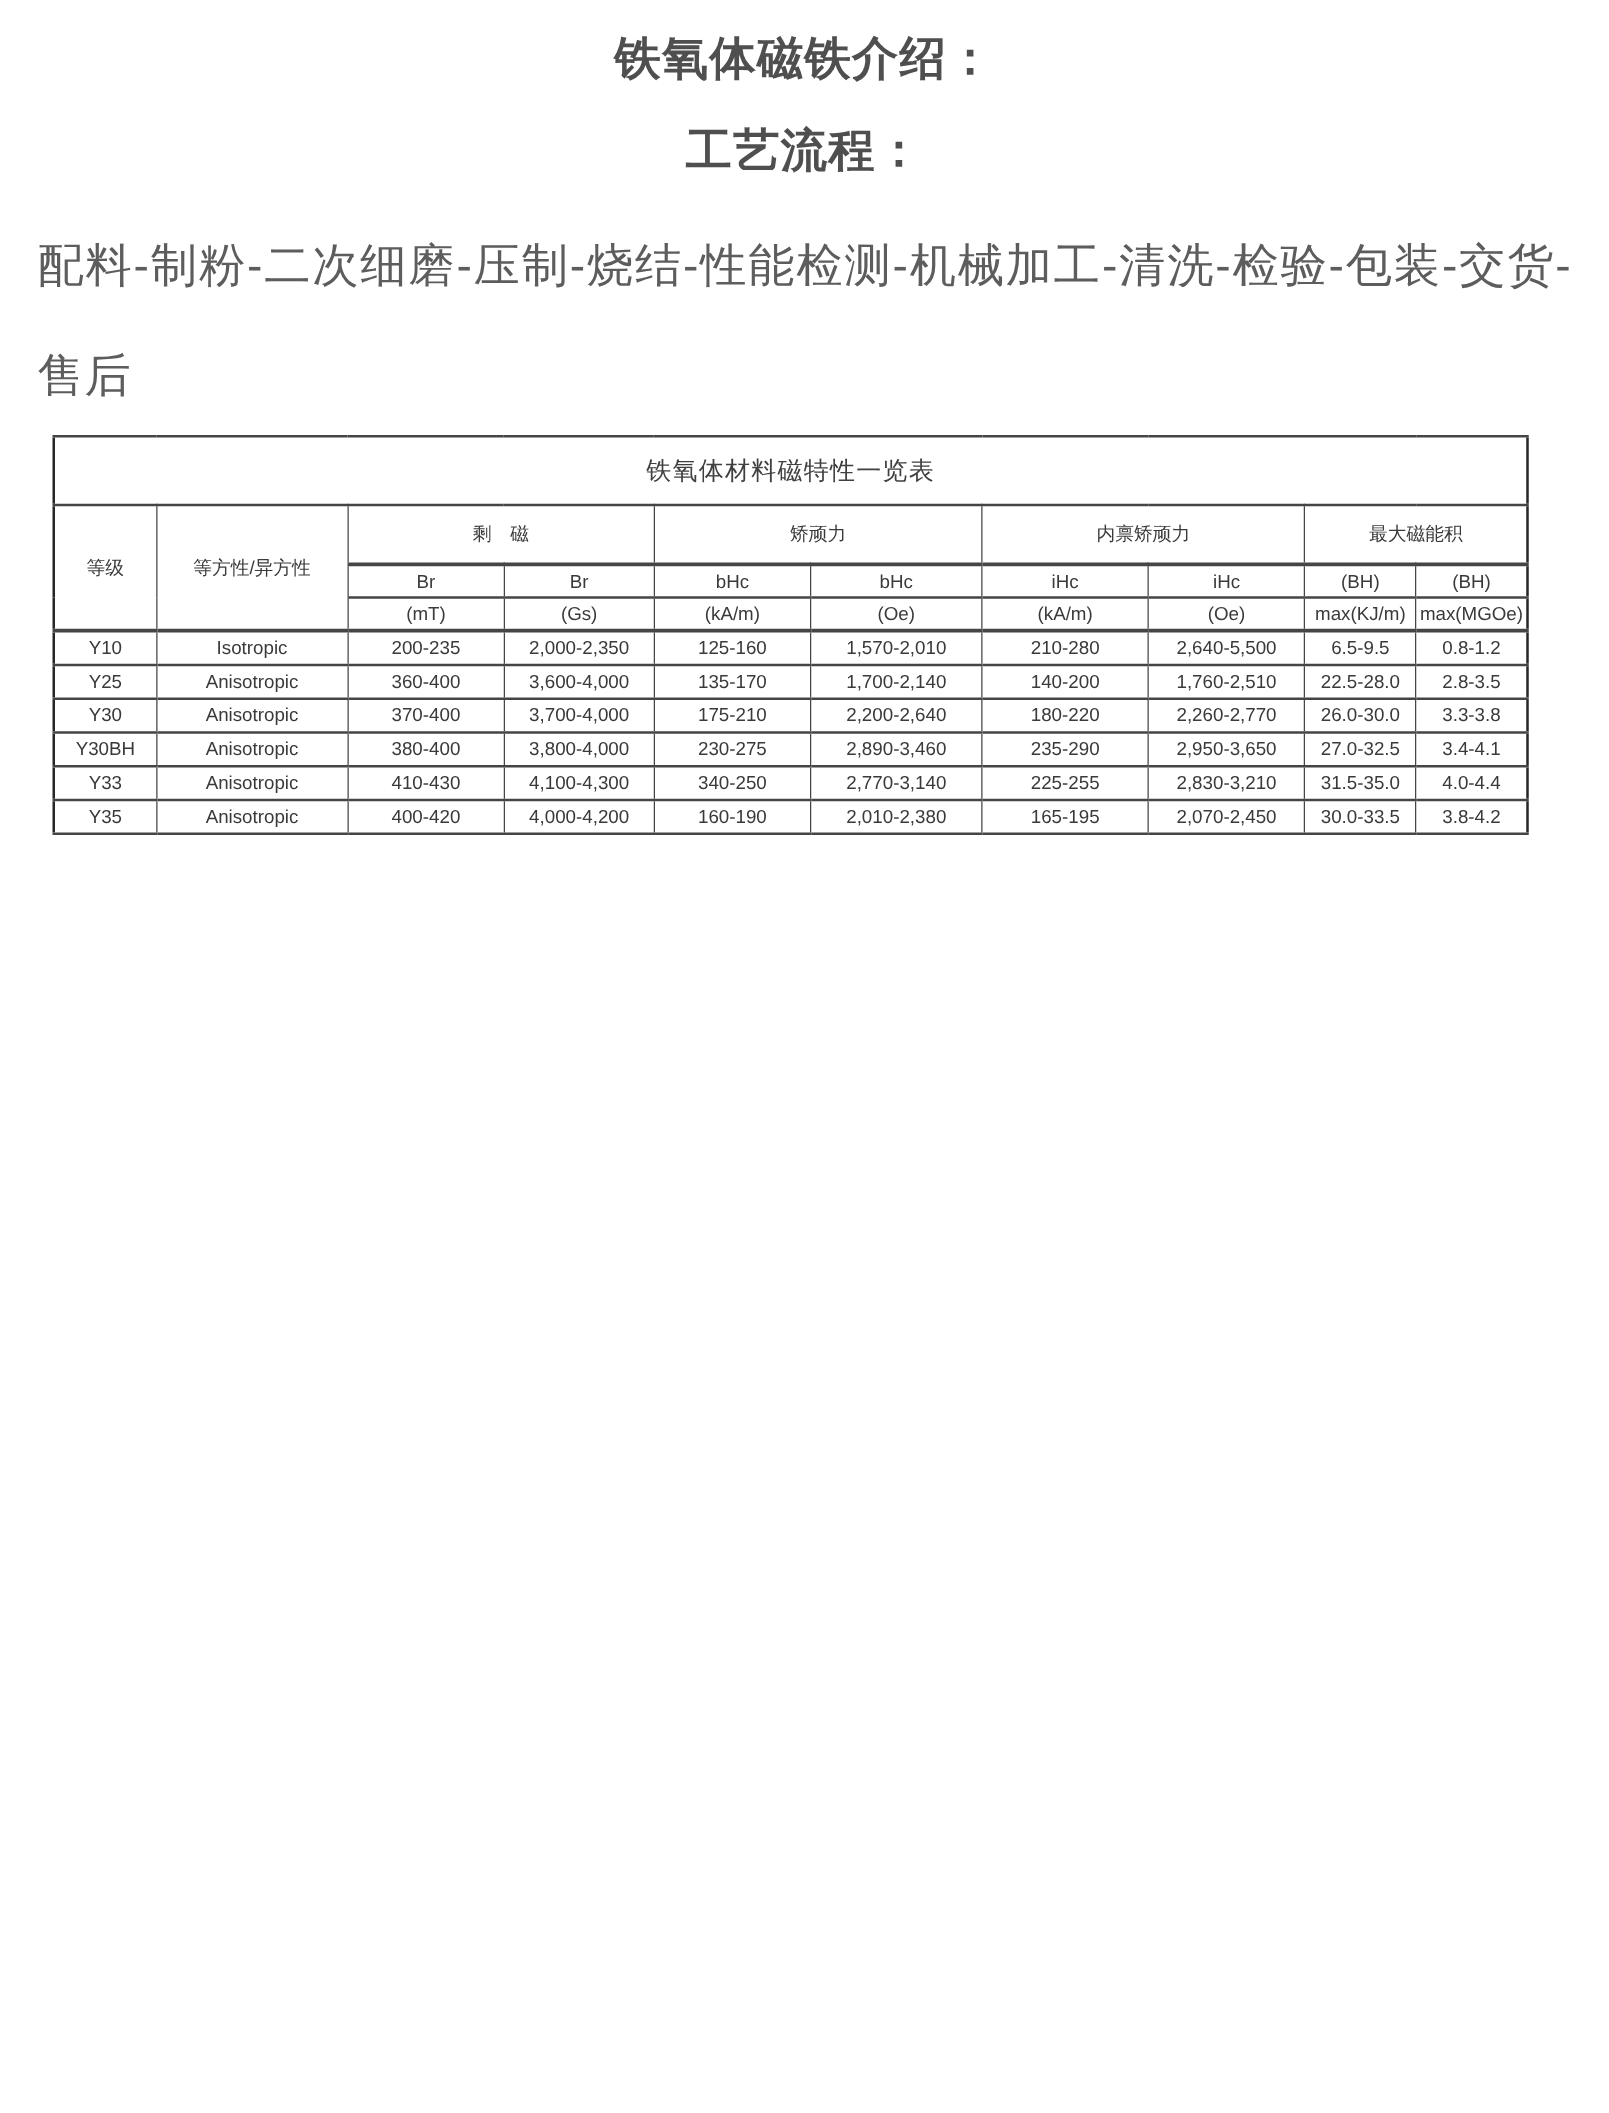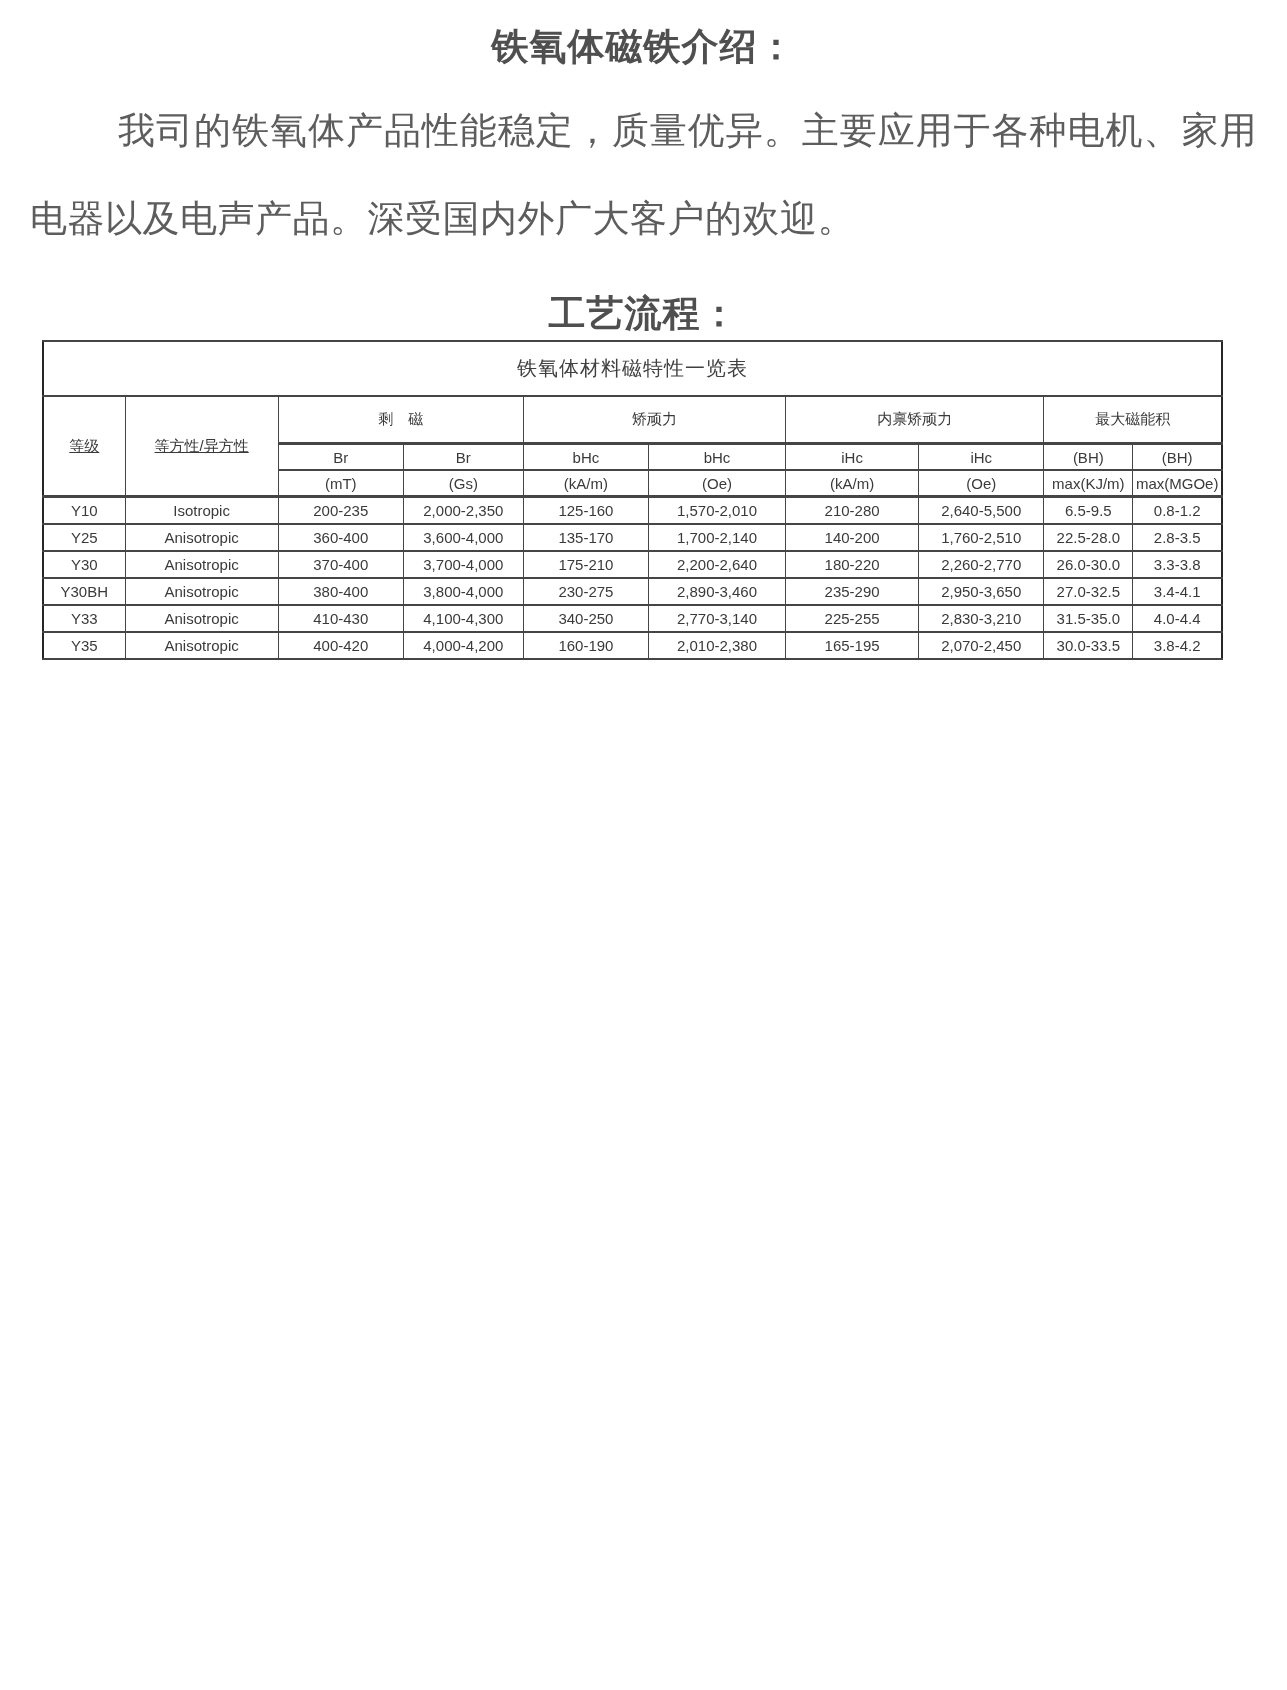--- a/index.html
+++ b/index.html
@@ -60,37 +60,37 @@
     overflow: hidden;
     white-space: nowrap;
   }
   tr.title-row td {
     height: 53px;
     font-size: 20px;
     color: #404040;
     letter-spacing: 1px;
   }
   tr.group-row td { height: 45px; border-bottom-width: 3px; }
-  td.side-header { border-bottom-width: 3px; text-decoration: underline; }
+  td.side-header { border-bottom-width: 3px; }
   tr.sub-row td { height: 24px; }
   tr.unit-row td { border-bottom-width: 3px; }
   tr.data-row td { height: 25px; margin-left: 23px; }
 </style>
 </head>
 <body>
 
 <div class="doc">
 
   <h1 class="heading">铁氧体磁铁介绍：</h1>
 
 
-  <p class="body indent p2">我司的铁氧体产品性能稳定，质量优异。主要应用于各种电机、家用电器以及电声产品。深受国内外广大客户的欢迎。</p>
 
   <h2 class="heading">工艺流程：</h2>
 
+  <p class="body process">配料-制粉-二次细磨-压制-烧结-性能检测-机械加工-清洗-检验-包装-交货-售后</p>
 
   <table class="spec">
     <colgroup>
       <col style="width:82px">
         <col style="width:153px">
       <col style="width:125px">
         <col style="width:120px">
       <col style="width:125px">
         <col style="width:137px">
       <col style="width:133px">

